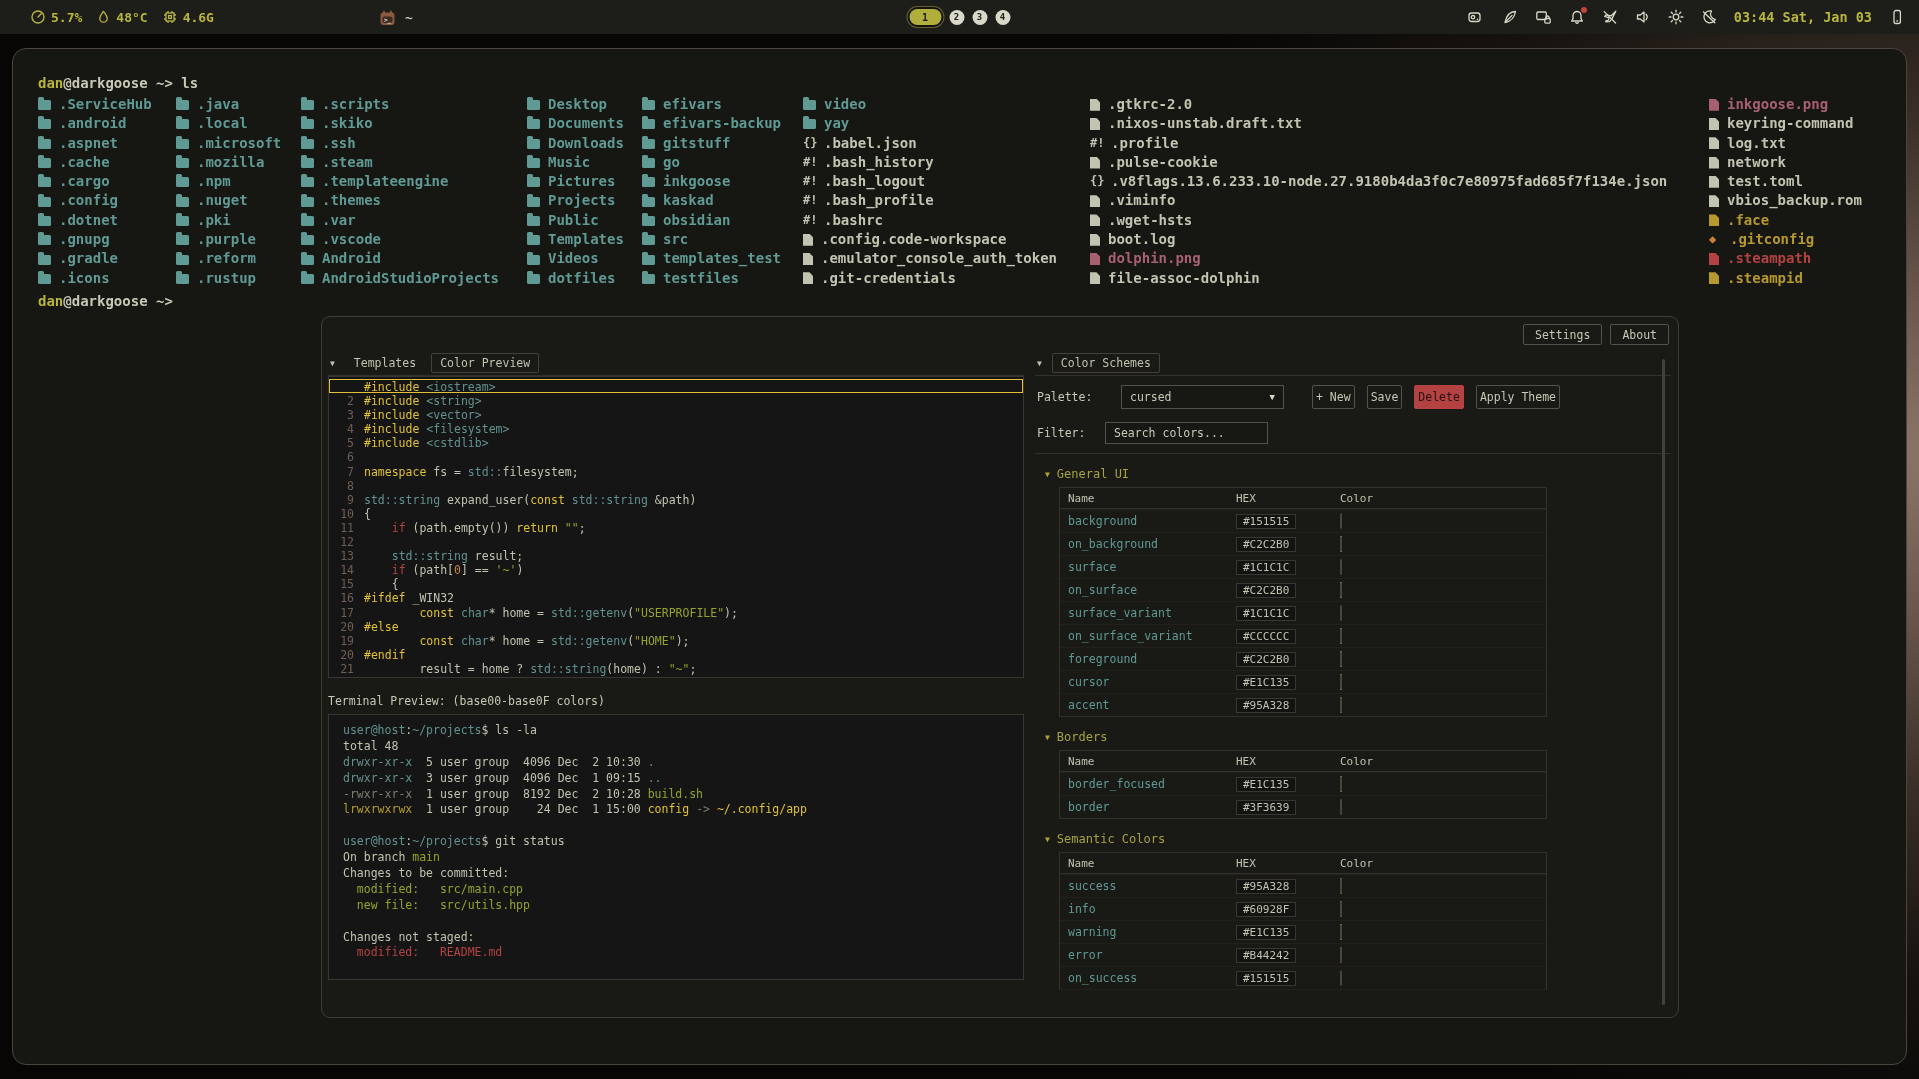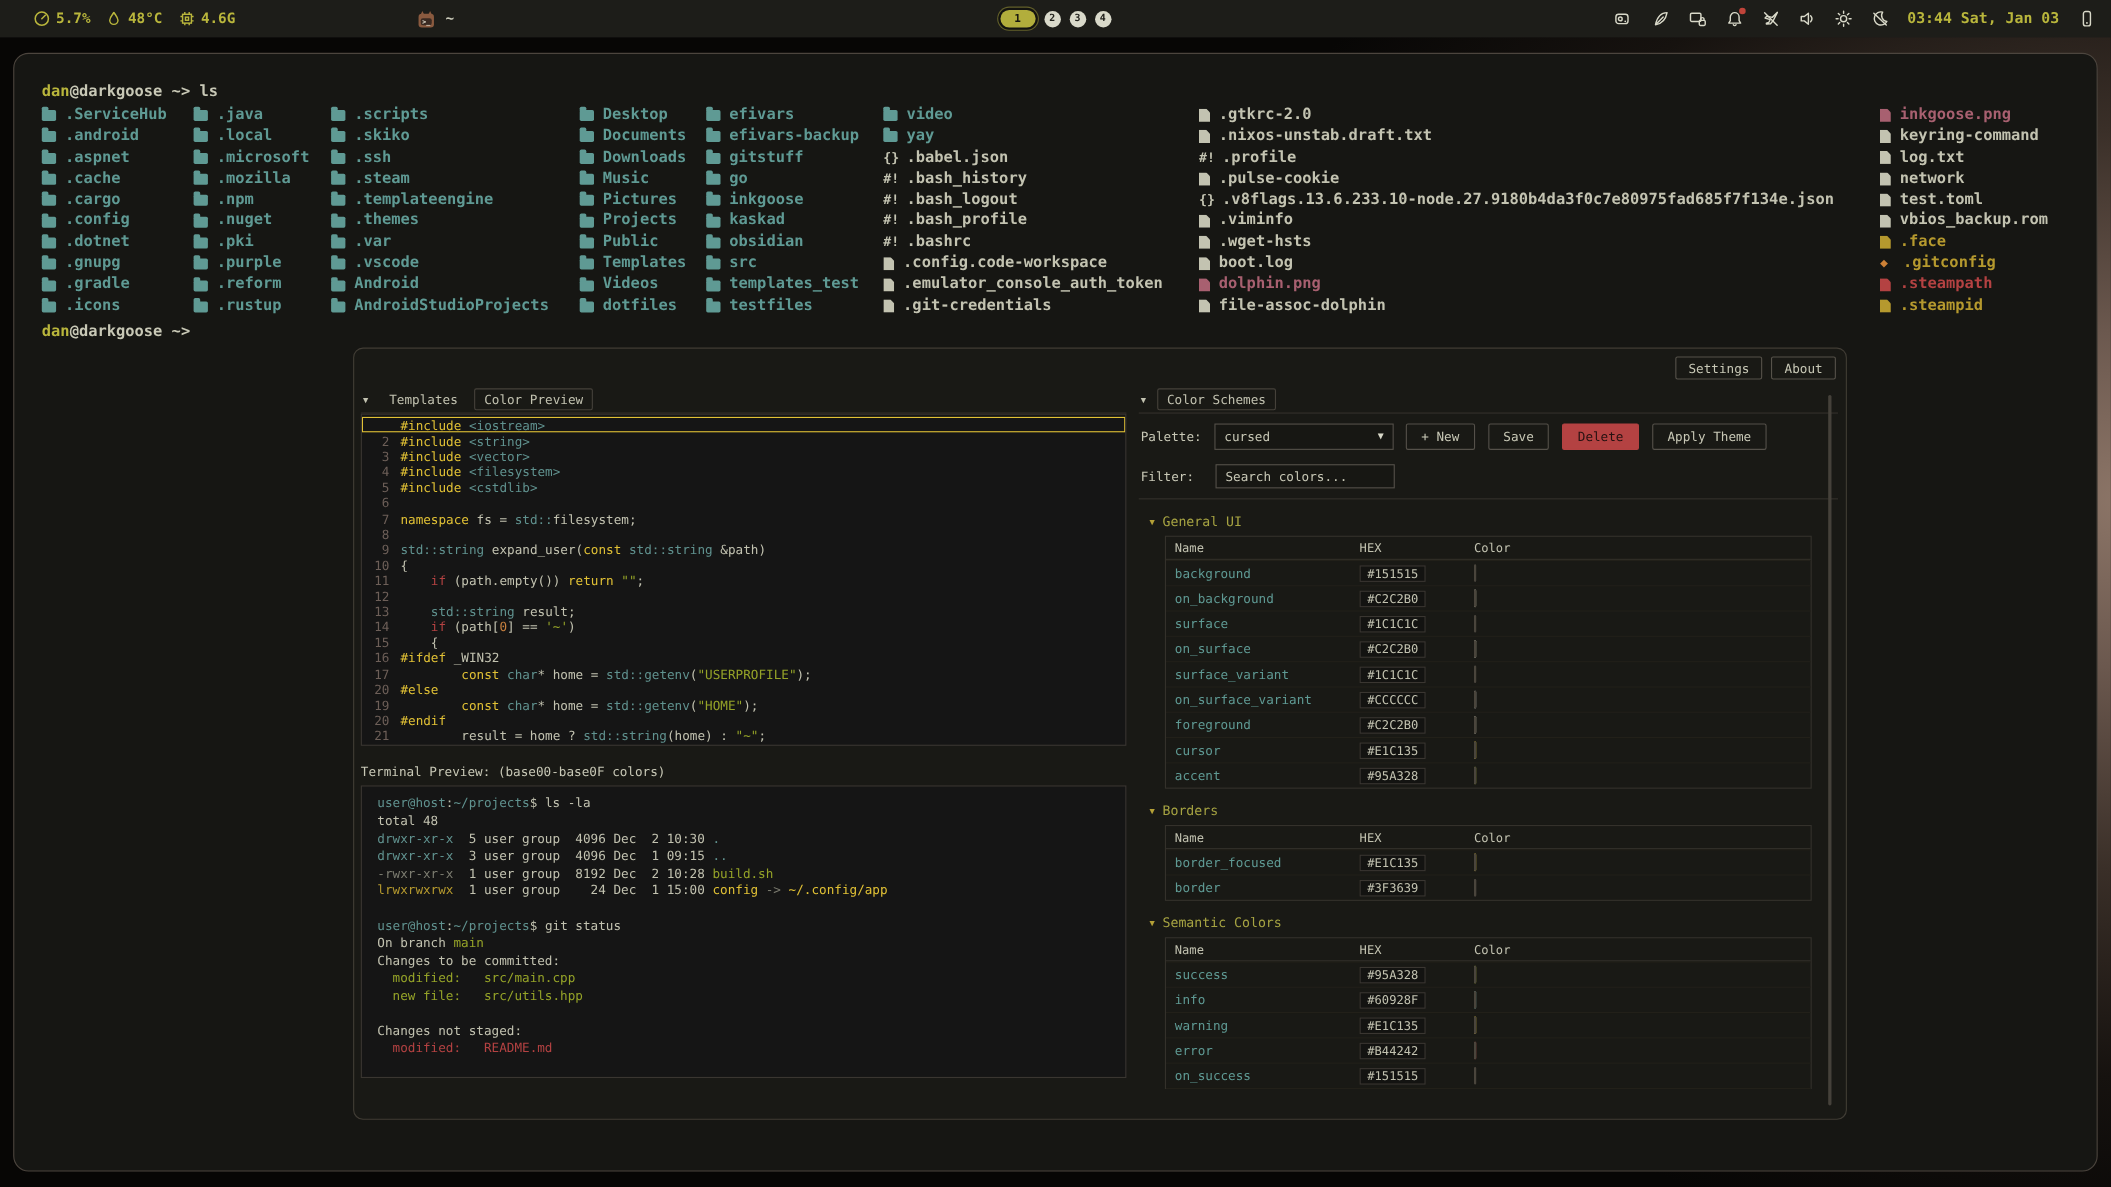--- a/index.html
+++ b/index.html
@@ -69,38 +69,38 @@
   .cl { display:flex; height:14.1px; line-height:14.1px; font-size:11.5px; white-space:pre;
     border:1px solid transparent; }
   .cl.hl { border-color:#e1c135; }
   .cl .gut { width:34px; flex:none; text-align:right; padding-right:10px; color:#6d5f58; }
   .c-p { color:#c2c2b0; } .c-t { color:#60928F; } .c-y { color:#E1C135; } .c-g { color:#95A328; }
   .c-r { color:#B44242; } .c-o { color:#c8813f; } .c-d { color:#7c7c70; } .c-y2 { color:#b5992e; }
 
   .termprev-box { border:1px solid #3a3631; background:#151515; height:266px; padding:8px 0 0 0; overflow:hidden; }
   .tl { height:15.9px; line-height:15.9px; font-size:11.5px; white-space:pre; padding-left:14px; }
 
-  .toolbar { display:flex; align-items:center; gap:11px; height:42px; padding:0 2px; }
+  .toolbar { display:flex; align-items:center; gap:28px; height:42px; padding:0 2px; }
   .flabel { width:56px; font-size:11.5px; color:#c8c8b6; flex:none; }
   .select { width:163px; height:24px; border:1px solid #55514a; background:#171713; display:flex;
     align-items:center; padding:0 8px; font-size:11.5px; color:#c8c8b6; }
   .sel-arrow { margin-left:auto; font-size:9px; color:#d8d8c8; }
-  .btn { height:24px; padding:0 13px; border:1px solid #55514a; border-radius:2px; background:transparent;
+  .btn { height:24px; padding:0 3px; border:1px solid #55514a; border-radius:2px; background:transparent;
     color:#c8c8b6; font-family:inherit; font-size:11.5px; }
   .btn.danger { background:#B44242; border-color:#B44242; color:#251111; }
   .filterrow { display:flex; align-items:center; gap:12px; height:36px; padding:0 2px 6px 2px;
     border-bottom:1px solid #34312b; }
   .input { width:163px; height:22px; border:1px solid #55514a; background:#171713; display:flex;
     align-items:center; padding:0 8px; font-size:11.5px; color:#c8c8b6; }
 
   .tablearea { position:relative; height:calc(100% - 130px); overflow:hidden; }
   .sec-head { display:flex; align-items:center; gap:7px; margin:13px 0 6px 10px; }
   .sec-head .scaret { font-size:8px; color:#b5a137; }
   .sec-head .stitle { font-size:12px; color:#a6a342; }
-  .tbl { margin-left:24px; width:588px; border:1px solid #34312b; }
+  .tbl { margin-left:24px; width:488px; border:1px solid #34312b; }
   .trow { display:grid; grid-template-columns:168px 104px 1fr; align-items:center; height:23px;
     border-top:1px solid #222019; }
   .trow.head { height:21px; border-top:none; border-bottom:1px solid #34312b; }
   .trow.head .cell { color:#c2c2b0; font-size:11px; }
   .cell { padding-left:8px; font-size:11.5px; }
   .cell.name { color:#5f9a94; }
   .hexbox { width:92px; height:17px; line-height:15px; border:1px solid #3a3631; background:#131311;
     padding:0 6px; color:#c2c2b0; font-size:11px; }
   .swatch { width:17px; height:15px; border-radius:3px; border:1px solid #4a453c; }
   .scrollline { position:absolute; right:6px; top:8px; bottom:12px; width:3px; background:#45413a; border-radius:2px; }

